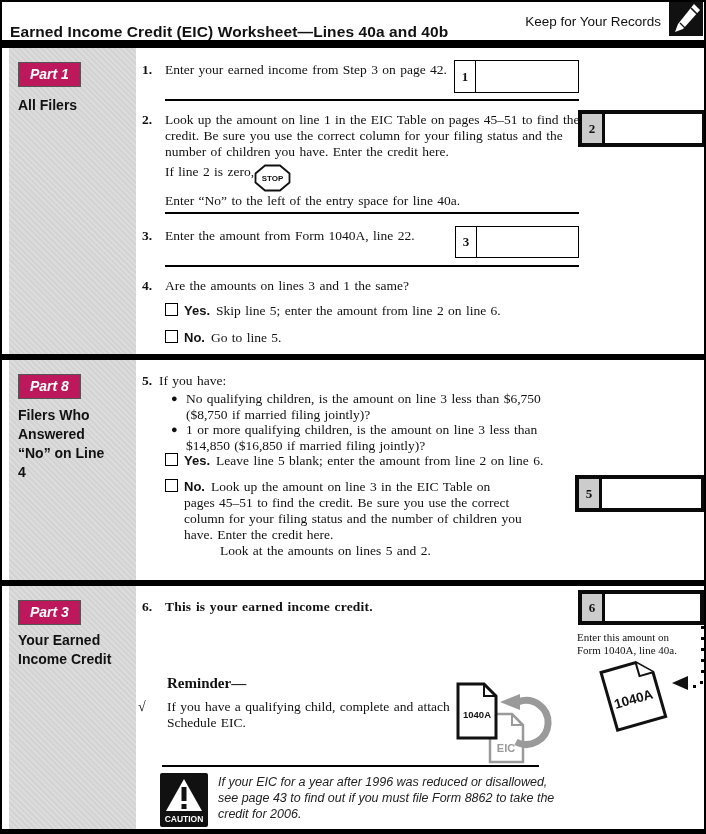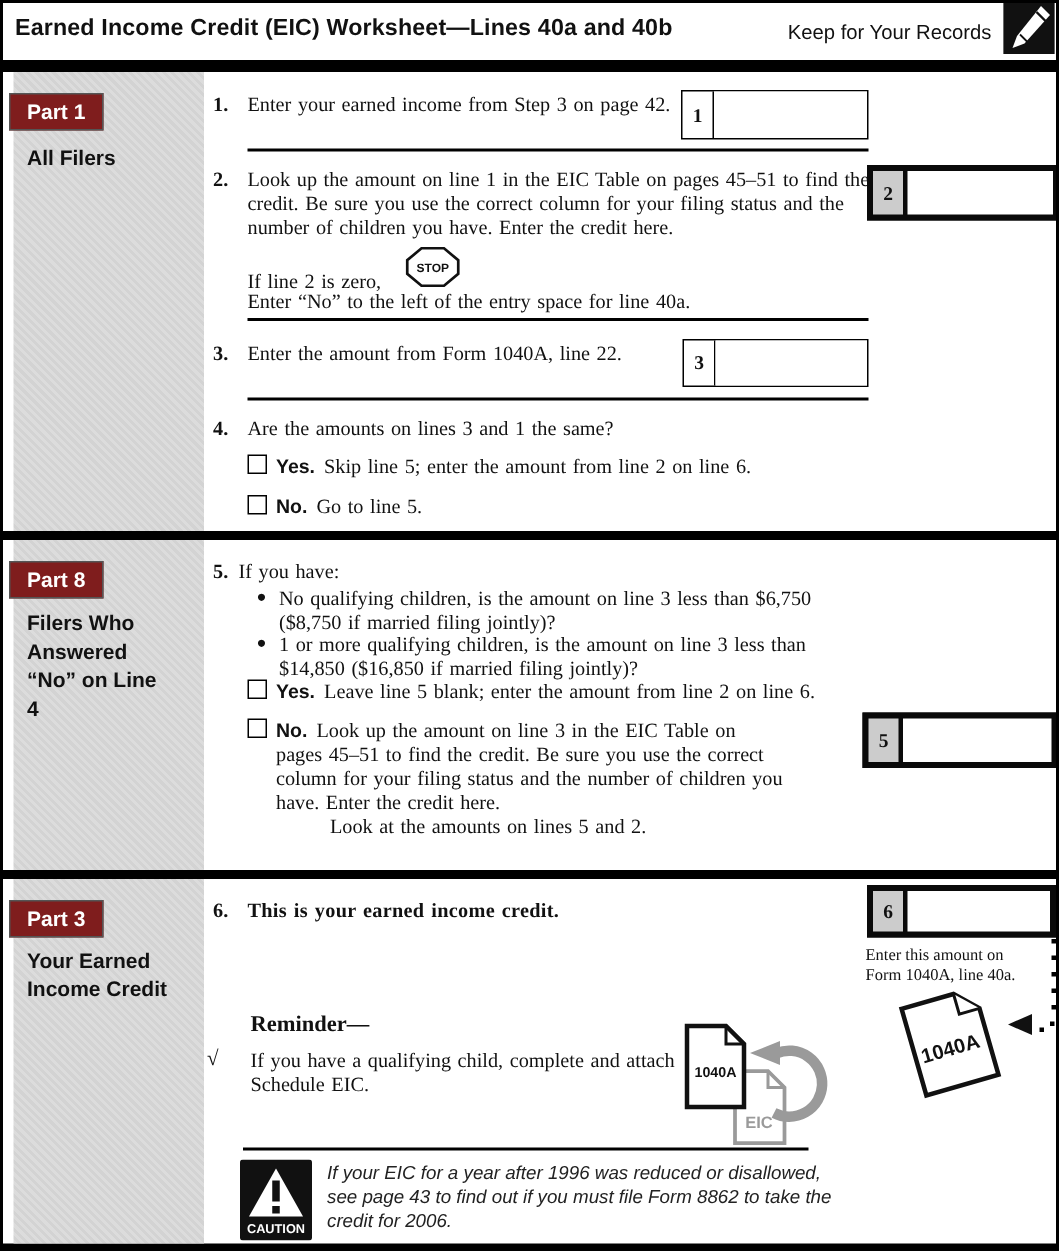--- a/index.html
+++ b/index.html
@@ -4,38 +4,38 @@
 <style>
   * { margin:0; padding:0; box-sizing:border-box; }
   html,body { background:#ffffff; }
   .page {
     position:relative; width:706px; height:834px; background:#fff;
     border-left:2px solid #000; border-right:2px solid #000; border-top:2px solid #000;
     font-family:"Liberation Serif","DejaVu Serif",serif; color:#111;
     overflow:hidden;
   }
   
-  .hdr-title { position:absolute; left:8px; top:8px; font-family:"Liberation Sans",sans-serif; font-weight:bold; font-size:15.5px; letter-spacing:.1px; }
+  .hdr-title { position:absolute; left:8px; top:21px; font-family:"Liberation Sans",sans-serif; font-weight:bold; font-size:15.5px; letter-spacing:.1px; }
   .hdr-keep { position:absolute; right:43px; top:12px; font-family:"Liberation Sans",sans-serif; font-size:13.5px;text-align:right; }
   .pencil-box { position:absolute; right:1px; top:0px; width:34px; height:34px; background:#111; }
   
   .bar { position:absolute; left:0; right:0; background:#000; }
   .bar-top { top:38px; height:8px; }
   .bar-sep2 { top:352px; height:6px; }
   .bar-sep3 { top:578px; height:6px; }
   .bar-bot { top:827px; height:7px; }
   
   .sidebar { position:absolute; left:7px; width:127px;
     background:repeating-linear-gradient(45deg,#dcdcdc 0 2px,#d3d3d3 2px 4px); }
   .sb1 { top:46px; height:306px; }
   .sb2 { top:358px; height:220px; }
   .sb3 { top:584px; height:243px; }
-  .partbox { position:absolute; left:4px; background:#7f1d1d; color:#fff;
+  .partbox { position:absolute; left:16px; background:#be185d; color:#fff;
     font-family:"Liberation Sans",sans-serif; font-weight:bold; font-size:14px;
-    padding:3px 11px 4px; border:1px solid #555; }
+    padding:3px 11px 4px; border:1px solid #555;font-style:italic; }
   .parttitle { position:absolute; left:16px; font-family:"Liberation Sans",sans-serif;
     font-weight:bold; font-size:14px; line-height:19px; color:#111; }
   
   .num { position:absolute; font-weight:bold; font-size:13.5px; }
   .txt { position:absolute; font-size:13.5px; line-height:16px; word-spacing:1px; }
   .b { font-weight:bold; }
   .rule { position:absolute; left:163px; width:414px; height:2px; background:#000; }
   
   .box-thin { position:absolute; display:flex; border:1.5px solid #000; background:#fff; }
   .box-thin .cell { width:21px; border-right:1.5px solid #000; display:flex; align-items:center; justify-content:center; font-weight:bold; font-size:13px; }
@@ -96,21 +96,21 @@
   </div>
   <div class="rule" style="top:97px"></div>
 
   <div class="num" style="left:140px;top:110px">2.</div>
   <div class="txt" style="left:163px;top:110px;width:416px">Look up the amount on line 1 in the EIC Table on pages 45–51 to find the credit. Be sure you use the correct column for your filing status and the number of children you have. Enter the credit here.</div>
   <div class="box-heavy" style="left:576px;top:108px;width:128px;height:37px">
     <div class="cell">2</div>
     <div class="entry"></div>
   </div>
 
-  <div class="txt" style="left:163px;top:162px;display:flex;align-items:flex-end;gap:16px;width:420px">
+  <div class="txt" style="left:163px;top:162px;display:flex;align-items:flex-start;gap:0;width:420px">
     <span>If line 2 is zero,</span>
     <span>
       <svg width="37" height="28" viewBox="0 0 37 28">
         <polygon points="11,1.5 26,1.5 35.5,9.5 35.5,18.5 26,26.5 11,26.5 1.5,18.5 1.5,9.5" fill="#fff" stroke="#111" stroke-width="1.8"></polygon>
         <text x="18.5" y="17" text-anchor="middle" font-size="8" font-weight="bold" fill="#111">STOP</text>
       </svg>
     </span>
   </div>
   <div class="txt" style="left:163px;top:191px;width:420px">Enter “No” to the left of the entry space for line 40a.</div>
   <div class="rule" style="top:210px"></div>

